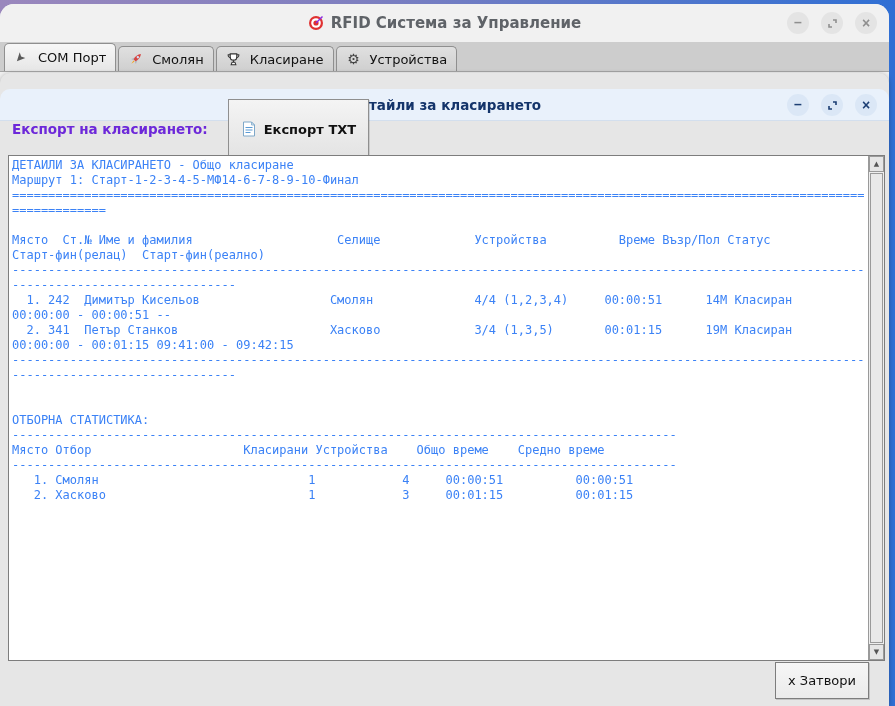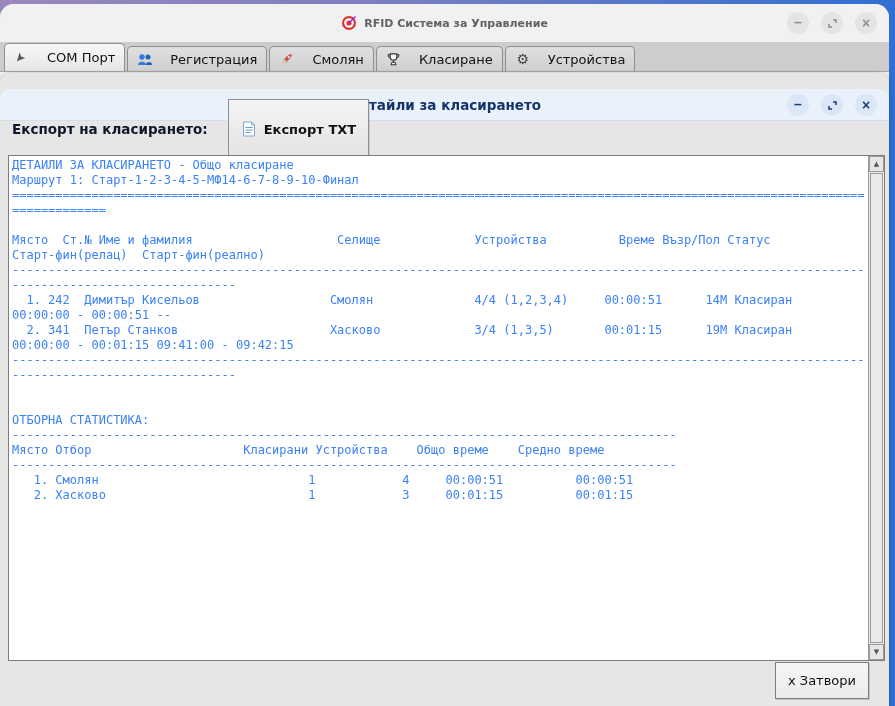--- a/index.html
+++ b/index.html
@@ -15,42 +15,42 @@
     position: absolute; left: 0; top: 4px; width: 889px; height: 702px;
     background: #f1f1f1; border-radius: 14px 14px 0 0;
   }
   .titlebar {
     position: absolute; left:0; top:0; right:0; height:38px;
     border-radius: 14px 14px 0 0; background: #f1f1f1;
   }
   .title-wrap {
     position:absolute; left:0; right:0; top:0; height:38px;
     display:flex; align-items:center; justify-content:center; gap:7px;
-    font-size: 11px; font-weight: bold; color:#5f6368;
+    font-size: 15px; font-weight: bold; color:#5f6368;
   }
   .win-controls {
     position:absolute; right:12px; top:8px; display:flex; gap:12px;
   }
   .circle-btn {
     width:22px; height:22px; border-radius:50%; border:none; cursor:default;
     display:flex; align-items:center; justify-content:center;
     font-size:13px; line-height:1;
   }
   .circle-btn.gray { background:#e4e4e4; color:#8f8f8f; }
   .circle-btn.navy { background:#dbe7f6; color:#1d3f74; }
   .glyph-x { font-size:14px; font-weight:bold; margin-top:-1px; }
   .glyph-min { font-size:14px; font-weight:bold; margin-top:-3px; }
   
   .tabbar {
     position:absolute; left:0; right:0; top:38px; height:30px;
     background:#cdcdcd; border-bottom:1px solid #a6a6a6;
     display:flex; align-items:flex-end; padding-left:4px;
   }
   .tab {
-    display:flex; align-items:center; gap:17px; height:25px; padding:0 9px;
+    display:flex; align-items:center; gap:8px; height:25px; padding:0 9px;
     background:linear-gradient(#e0e0e0,#cfcfcf);
     border:1px solid #8f8f8f; border-bottom:none; border-radius:5px 5px 0 0;
     margin-right:2px; font-size:13px; color:#111; cursor:default; white-space:nowrap;
   }
   .tab.active { height:28px; background:linear-gradient(#f7f7f7,#e6e6e6); }
   .tab-icon { display:inline-flex; width:16px; height:16px; align-items:center; justify-content:center; }
   .gear-glyph { font-size:14px; color:#444; }
   
   .dialog {
     position:absolute; left:0; top:73px; width:889px; height:633px;
@@ -66,21 +66,21 @@
     position:absolute; left:0; right:0; top:0; height:32px;
     display:flex; align-items:center; justify-content:center;
     font-size:13.5px; font-weight:bold; color:#14346a;
   }
   .dialog-controls { position:absolute; right:12px; top:5px; display:flex; gap:12px; }
   
   .export-row {
     position:absolute; left:12px; top:40px; height:32px;
     display:flex; align-items:center; gap:12px;
   }
-  .export-label { font-size:13.5px; font-weight:bold; color:#0f172a; margin-right:8px; }
+  .export-label { font-size:13.5px; font-weight:bold; color:#6d28d9; margin-right:8px; }
   .export-btn {
     display:flex; align-items:center; gap:7px; padding:21px 12px;
     background:linear-gradient(#f4f4f4,#e3e3e3); border:1px solid #8f8f8f;
     font-size:13px; font-weight:600; color:#111; cursor:default;
     font-family:"DejaVu Sans","Liberation Sans",sans-serif;
     box-shadow:1px 1px 0 rgba(0,0,0,.12);
   }
   
   .report-box {
     position:absolute; left:8px; top:82px; width:877px; height:506px;
@@ -151,31 +151,20 @@
   </div>
 
   <div class="tabbar">
     <div class="tab active">
       <span class="tab-icon">
         <svg width="15" height="15" viewBox="0 0 16 16">
           <path d="M14 4 L5 7.5 L9.5 9 L11 13.5 Z" fill="#5a5a5a" transform="rotate(180 8 8)"></path>
         </svg>
       </span>
       <span>COM Порт</span>
-    </div>
-    <div class="tab">
-      <span class="tab-icon">
-        <svg width="16" height="15" viewBox="0 0 16 15">
-          <circle cx="5" cy="5" r="2.7" fill="#2e7ce0"></circle>
-          <path d="M1 13 c0-4.4 8-4.4 8 0 z" fill="#2e7ce0"></path>
-          <circle cx="11" cy="5" r="2.5" fill="#1f66c4"></circle>
-          <path d="M8.6 13 c0.3-4 6.8-4 6.4 0 z" fill="#1f66c4"></path>
-        </svg>
-      </span>
-      <span>Регистрация</span>
     </div>
     <div class="tab">
       <span class="tab-icon">
         <svg width="16" height="16" viewBox="0 0 16 16">
           <g transform="rotate(45 8 8)">
             <path d="M8 1 C10 3.5 10.3 7 9.6 10 H6.4 C5.7 7 6 3.5 8 1 Z" fill="#d64541"></path>
             <circle cx="8" cy="5.4" r="1.2" fill="#cfe3ff"></circle>
             <path d="M6.4 8.5 L4.6 11.5 L6.6 10.6 Z" fill="#9aa7b8"></path>
             <path d="M9.6 8.5 L11.4 11.5 L9.4 10.6 Z" fill="#9aa7b8"></path>
             <path d="M7.2 10.8 L8 14.6 L8.8 10.8 Z" fill="#f5a623"></path>

